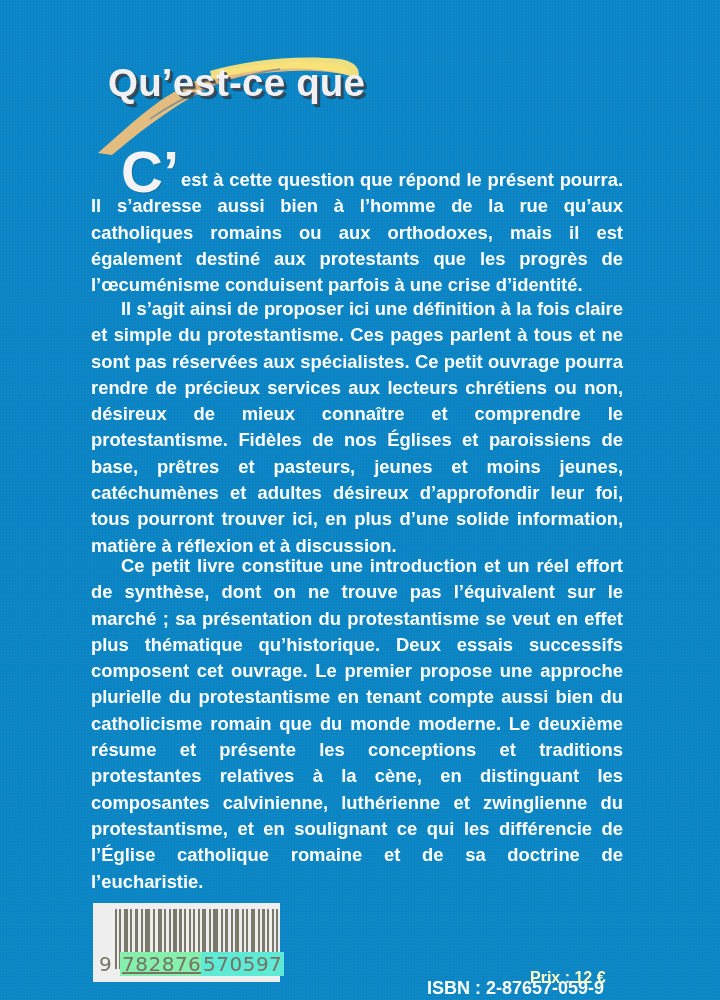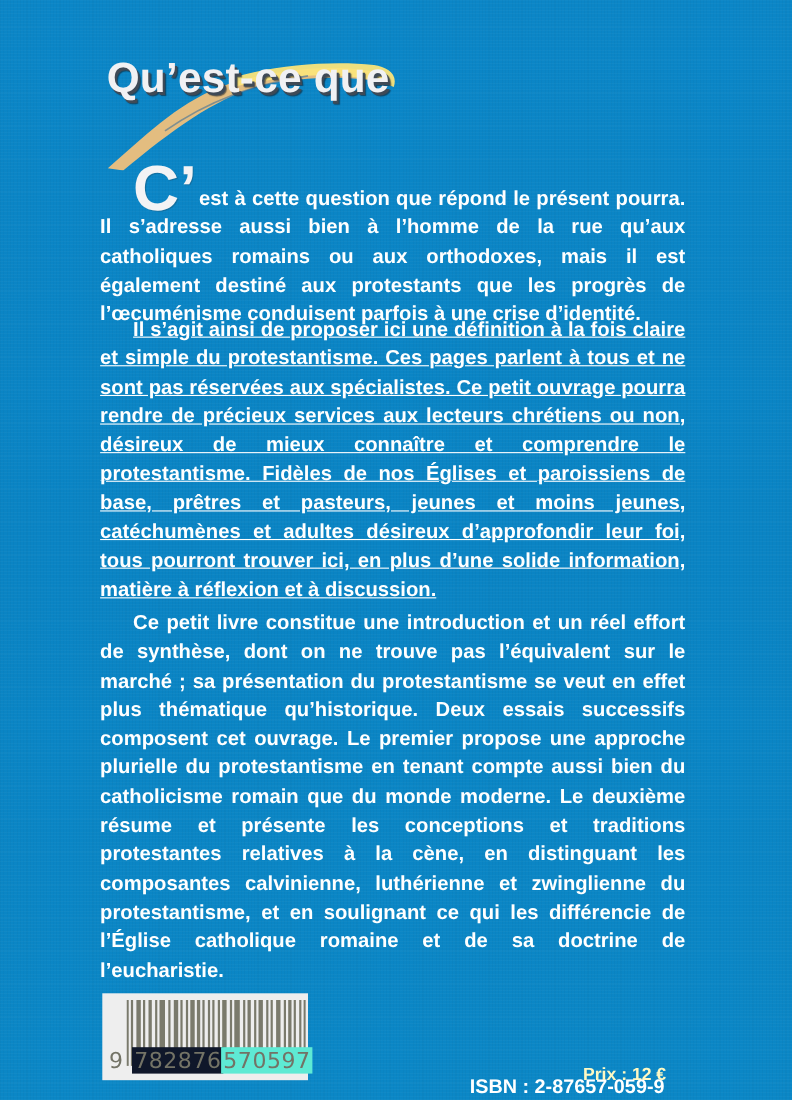--- a/index.html
+++ b/index.html
@@ -12,21 +12,21 @@
       linear-gradient(180deg, #0b86c7 0%, #0a84c4 50%, #0b87c6 100%);
     font-family:"Liberation Sans", "DejaVu Sans", sans-serif;
     color:#ffffff;
     position:relative;
   }
   .page { position:absolute; left:0; top:0; width:720px; height:1000px; }
 
   .swoosh { position:absolute; left:90px; top:45px; width:280px; height:110px; pointer-events:none; }
 
   .title {
-    position:absolute; left:96px; top:48px; margin:1px;
+    position:absolute; left:96px; top:48px; margin:12px;
     font-family:"Liberation Sans", sans-serif;
     font-weight:bold; font-size:38.5px; line-height:45px;
     color:#f1f1f3;
     text-shadow: 2px 2px 0 #3f4a56, 3px 3px 1px rgba(20,30,40,0.6);
     letter-spacing:0.2px;
   }
   .title span { display:block; }
 
   .body-text {
     position:absolute; left:91px; width:532px;
@@ -34,35 +34,35 @@
     text-align:justify; color:#ffffff;
     margin:0;
   }
   .p1 { top:149px; }
   .dropcap {
     font-size:58px; line-height:46px; font-weight:bold;
     color:#f3f3f5; float:left; margin:0 2px -4px 30px;
     text-shadow: 1px 1px 0 rgba(40,50,60,0.25);
   }
   .p1 .first-line { padding-top:18px; display:block; }
-  .p2 { top:286px; text-indent:30px;text-decoration:underline; }
+  .p2 { top:296px; text-indent:30px; }
   .p3 { top:553px; text-indent:30px; }
 
   .barcode-box {
     position:absolute; left:93px; top:903px; width:187px; height:79px;
     background:#eeeeee;
   }
   .barcode-bars { position:absolute; left:22px; top:6px; width:163px; height:60px; }
   .barcode-digits {
     position:absolute; left:6px; top:49px; width:180px; height:26px;
     font-family:"DejaVu Sans", sans-serif; font-size:20px; color:#737366;
     letter-spacing:0.5px; white-space:nowrap;
   }
   .barcode-digits .d1 { position:absolute; left:0; top:0; }
-  .barcode-digits .d2 { position:absolute; left:21px; top:0; background:#0f172a; padding:0 2px; }
+  .barcode-digits .d2 { position:absolute; left:21px; top:0; background:#86efac; padding:0 2px;text-decoration:underline; }
   .barcode-digits .d3 { position:absolute; left:102px; top:0; background:#5eead4; padding:0 2px; }
 
   .isbn {
     position:absolute; left:427px; top:941px; font-weight:bold; font-size:18px; line-height:22px;
     color:#fff;
     margin-top:36px;
   }
   .price {
     position:absolute; left:530px; top:967px; font-weight:bold; font-size:16px; line-height:22px;
     color:#fef9c3;

